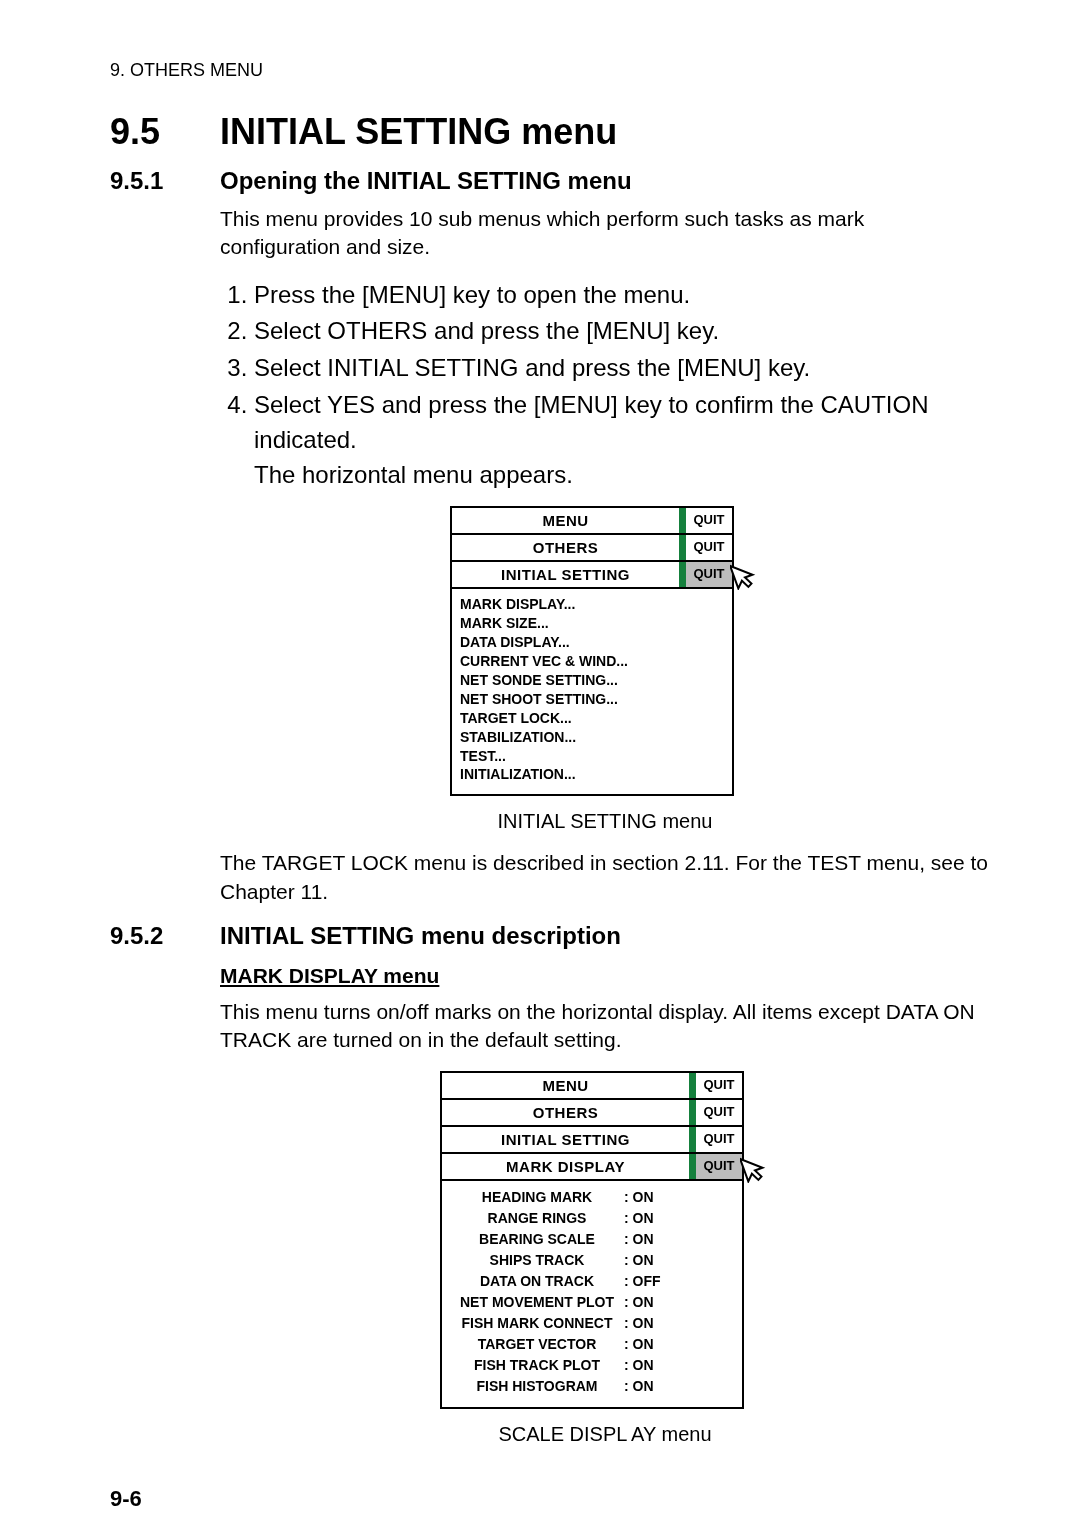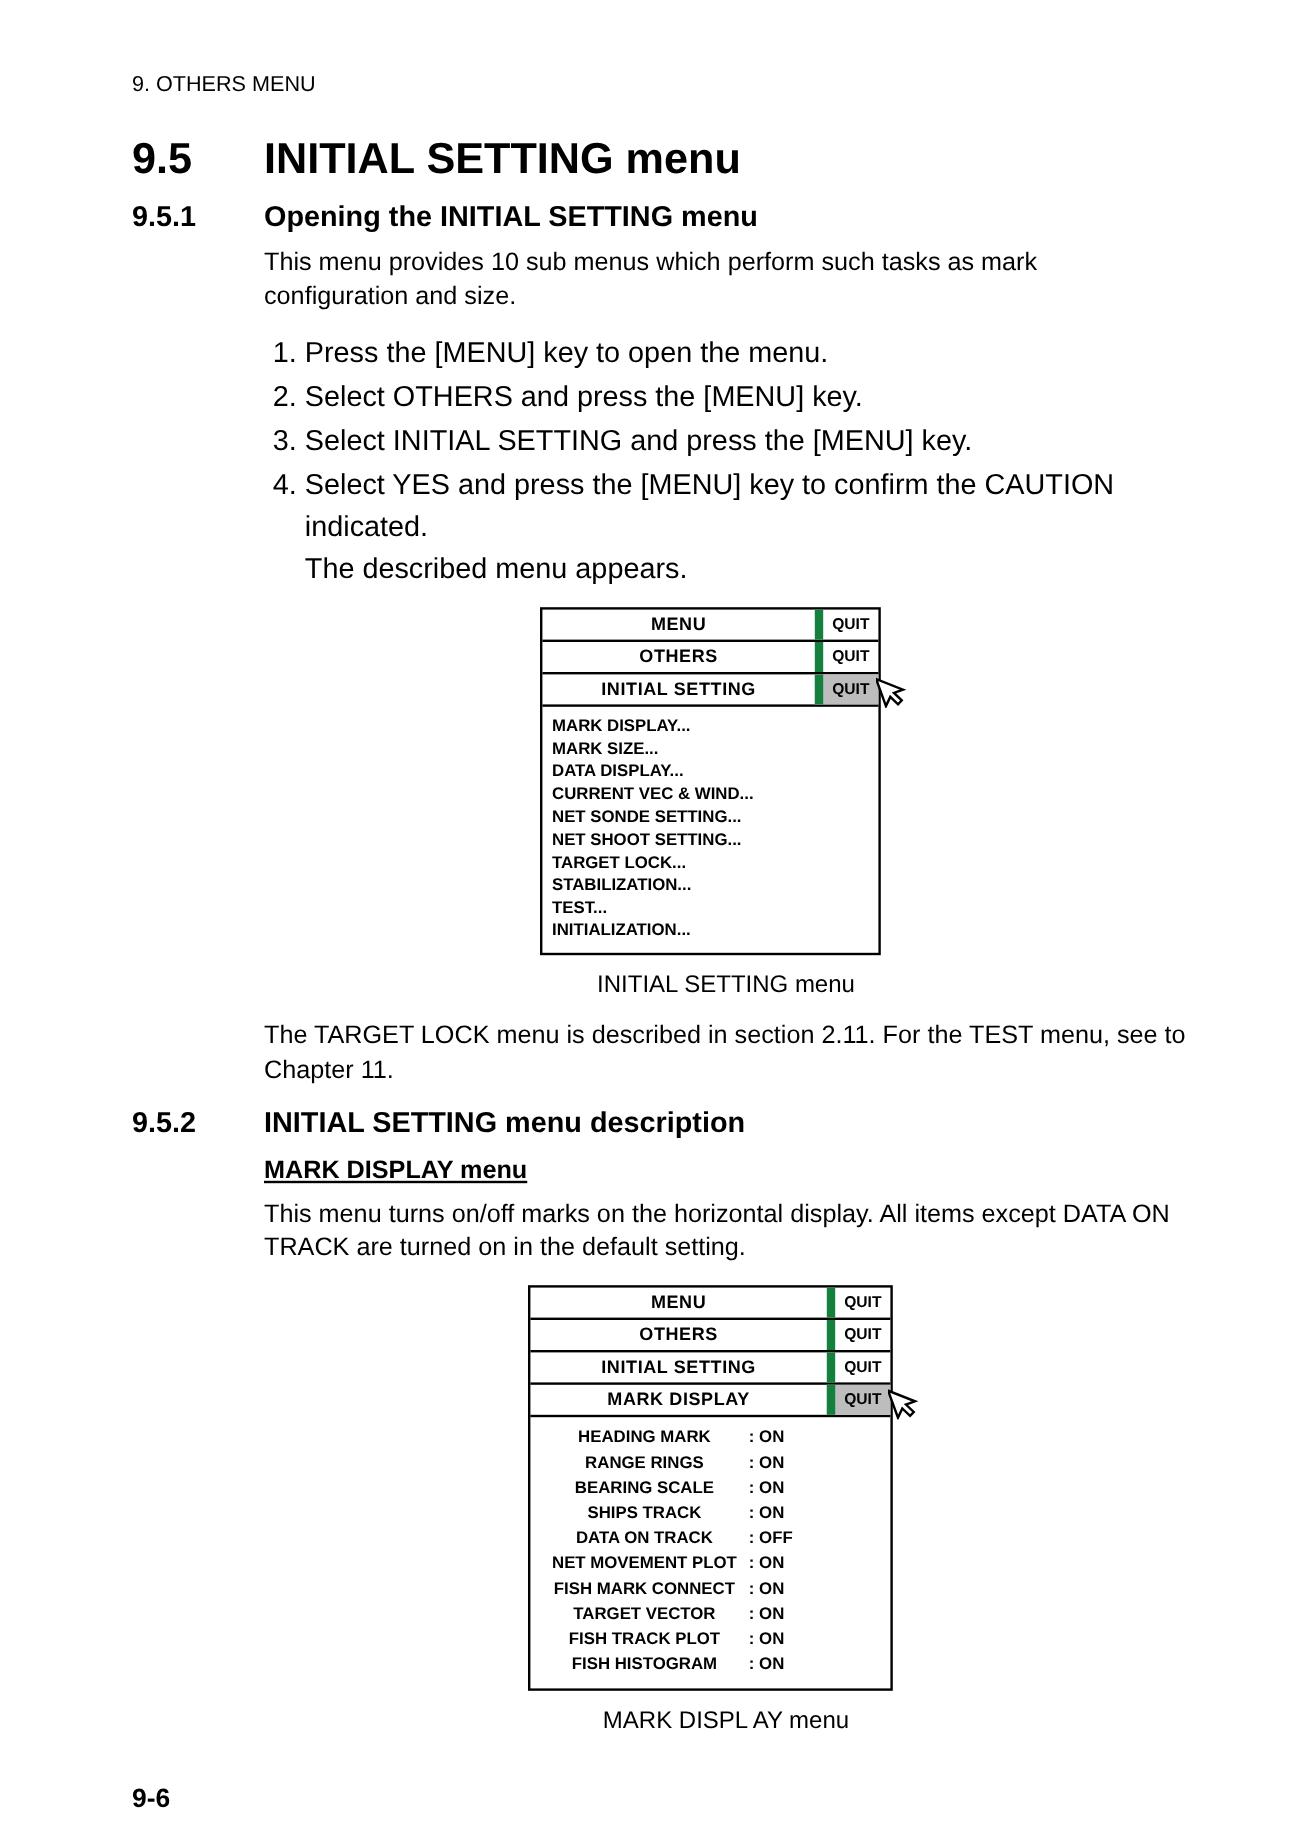--- a/index.html
+++ b/index.html
@@ -140,21 +140,21 @@
   </h2>
 
   <div class="indent">
     <p class="body">This menu provides 10 sub menus which perform such tasks as mark configuration and size.</p>
     <ol class="steps">
       <li>Press the [MENU] key to open the menu.</li>
       <li>Select OTHERS and press the [MENU] key.</li>
       <li>Select INITIAL SETTING and press the [MENU] key.</li>
       <li>
         <span>Select YES and press the [MENU] key to confirm the CAUTION indicated.</span>
-        <div class="subline">The described menu appears.</div>
+        <div class="subline">The horizontal menu appears.</div>
       </li>
     </ol>
 
     <div class="menu-wrap">
       <div class="menu-assembly">
         <div class="menu-box">
           <div class="menu-row">
             <div class="title">MENU</div>
             <div class="quit">QUIT</div>
           </div>
@@ -263,17 +263,17 @@
           </div>
         </div>
         <div class="cursor" style="margin-top:82px;">
           <svg width="30" height="30" viewBox="0 0 30 30">
               <polygon points="4,2 4,26 10,20 14,28 18,26 14,18 22,18" fill="#fff" stroke="#000" stroke-width="2" transform="rotate(-20 13 15)"></polygon>
             </svg>
         </div>
       </div>
     </div>
 
-    <div class="caption">MARK DISPL AY menu</div>
+    <div class="caption">SCALE DISPL AY menu</div>
   </div>
 
   <div class="page-num">9-6</div>
 </div>
 
 </body></html>

